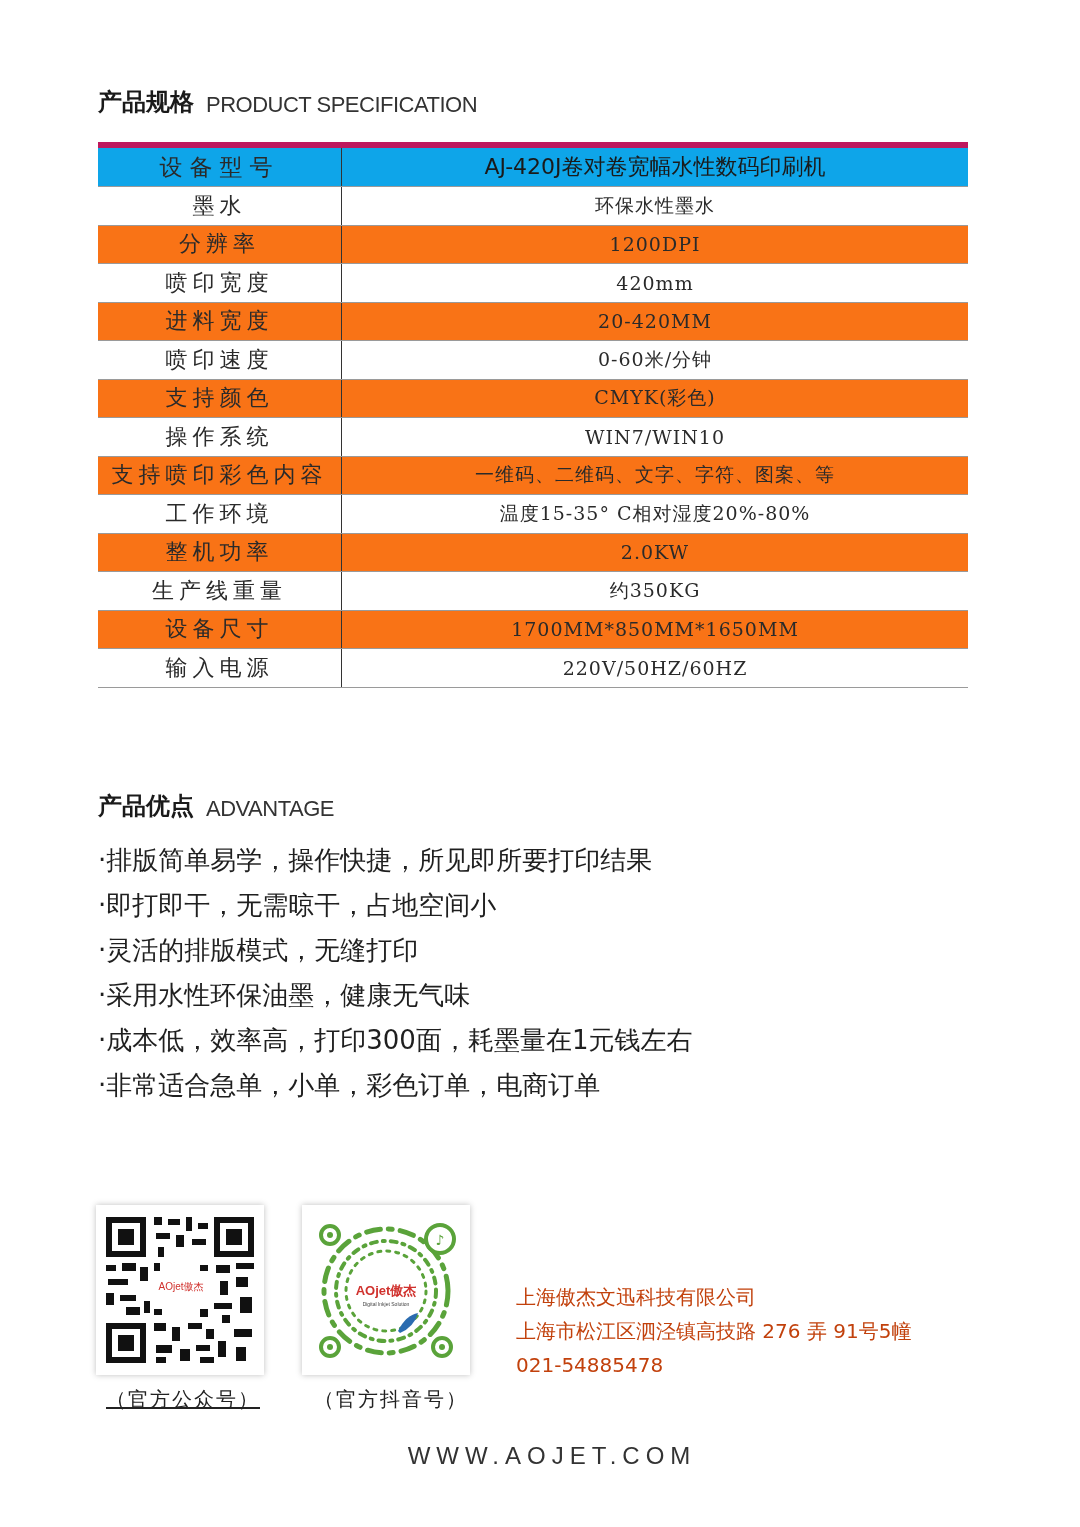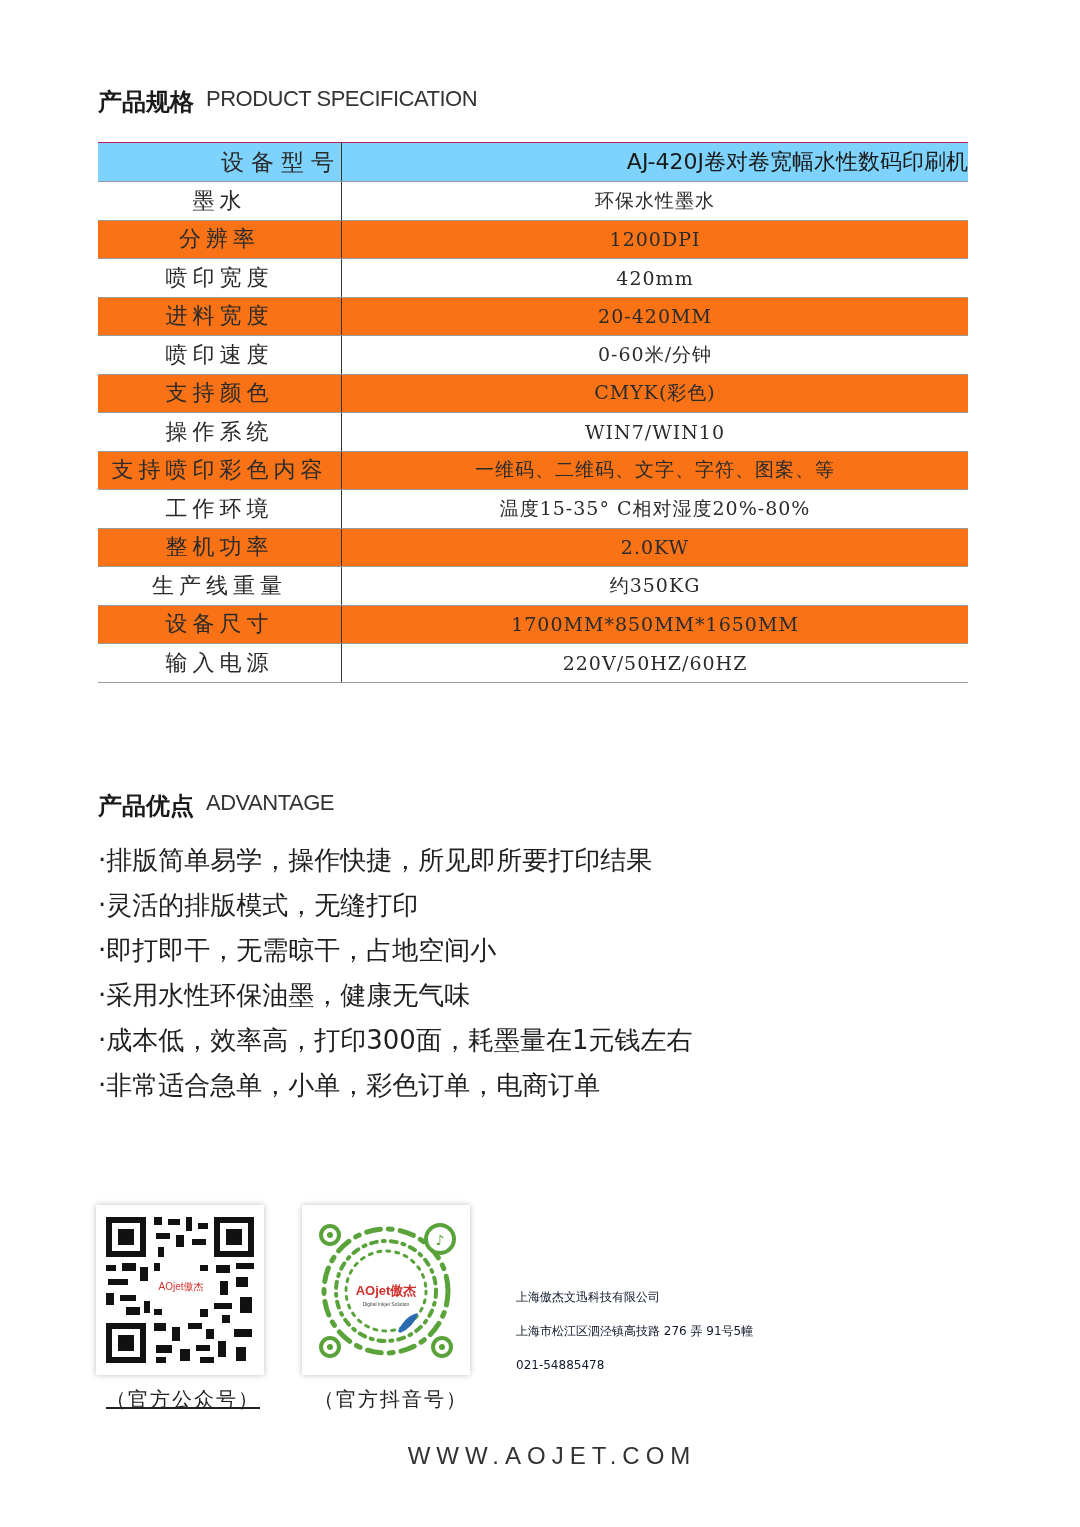--- a/index.html
+++ b/index.html
@@ -1,42 +1,42 @@
 <!DOCTYPE html>
 <html><head>
 <meta charset="utf-8">
 <style>
   html, body { margin: 0; padding: 0; background: #ffffff; }
   body { width: 1080px; height: 1527px; position: relative; overflow: hidden; color: #222; }
-  .section-title { position: absolute; left: 98px; display: flex; align-items: flex-start; gap: 12px; }
+  .section-title { position: absolute; left: 98px; display: flex; align-items: flex-end; gap: 12px; }
   .section-title .cn { font-family: "DejaVu Sans", sans-serif; font-weight: bold; font-size: 24px; color: #1a1a1a; }
   .section-title .en { font-family: "Liberation Sans", sans-serif; font-size: 22px; color: #333; letter-spacing: -0.5px; }
   #spec-title { top: 86px; }
   #adv-title { top: 790px; }
 
   .spec-table { position: absolute; left: 98px; top: 142px; width: 870px; border-collapse: collapse; table-layout: fixed; }
   .spec-table td { height: 37.5px; padding: 0; border-bottom: 1px solid #9a9a9a; font-family: "DejaVu Serif", serif; color: #2a2a2a; text-align: center; vertical-align: middle; }
   .spec-table td.label { width: 243px; border-right: 1px solid #333; font-size: 22px; letter-spacing: 5px; }
   .spec-table td.value { font-size: 19px; letter-spacing: 1px; }
   .spec-table tr.shaded td { background: #f97316; }
-  .spec-table tr.head td { background: #7dd3fc; height: 38px; border-top: 1px solid #be185d; text-align: right; }
+  .spec-table tr.head td { background: #0ea5e9; height: 38px; border-top: 6px solid #be185d; }
   .spec-table tr.head td.label { font-size: 23px; letter-spacing: 7px; font-family: "DejaVu Sans", sans-serif; }
   .spec-table tr.head td.value { font-family: "DejaVu Sans", sans-serif; font-size: 22px; letter-spacing: 0; color: #1a1a1a; }
 
   .adv-list { position: absolute; left: 98px; top: 838px; margin: 0; padding: 0; list-style: none; }
   .adv-list li { font-family: "DejaVu Sans", sans-serif; font-size: 26px; color: #1f1f1f; height: 45px; line-height: 45px; }
 
   .qr-card { position: absolute; top: 1205px; width: 168px; height: 170px; background: #fff; box-shadow: 0 0 6px rgba(0,0,0,0.25); }
   #qr-wechat { left: 96px; }
   #qr-douyin { left: 302px; }
   .qr-caption { position: absolute; top: 1386px; font-family: "DejaVu Sans", sans-serif; font-size: 20px; color: #222; letter-spacing: 2px; }
   #cap-wechat { left: 106px; text-decoration: underline; }
   #cap-douyin { left: 314px; }
 
-  .contact { position: absolute; left: 516px; top: 1280px; font-family: "DejaVu Sans", sans-serif; font-size: 12px; color: #0f172a; }
+  .contact { position: absolute; left: 516px; top: 1280px; font-family: "DejaVu Sans", sans-serif; font-size: 20px; color: #c2410c; }
   .contact div { height: 34px; line-height: 34px; }
 
   .website { position: absolute; left: 12px; width: 1080px; top: 1442px; text-align: center; font-family: "Liberation Sans", sans-serif; font-size: 24px; letter-spacing: 6px; color: #333; }
 </style>
 </head>
 <body>
 
 <div class="section-title" id="spec-title">
   <span class="cn">产品规格</span>
   <span class="en">PRODUCT SPECIFICATION</span>
@@ -103,22 +103,22 @@
     </tbody>
 </table>
 
 <div class="section-title" id="adv-title">
   <span class="cn">产品优点</span>
   <span class="en">ADVANTAGE</span>
 </div>
 
 <ul class="adv-list" id="adv-list">
     <li>·排版简单易学，操作快捷，所见即所要打印结果</li>
+    <li>·即打即干，无需晾干，占地空间小</li>
     <li>·灵活的排版模式，无缝打印</li>
-    <li>·即打即干，无需晾干，占地空间小</li>
     <li>·采用水性环保油墨，健康无气味</li>
     <li>·成本低，效率高，打印300面，耗墨量在1元钱左右</li>
     <li>·非常适合急单，小单，彩色订单，电商订单</li>
   </ul>
 
 <div class="qr-card" id="qr-wechat">
   <svg width="168" height="170" viewBox="0 0 168 170">
     <g fill="#111">
       <rect x="10" y="12" width="40" height="40"></rect>
         <rect x="16" y="18" width="28" height="28" fill="#fff"></rect>

